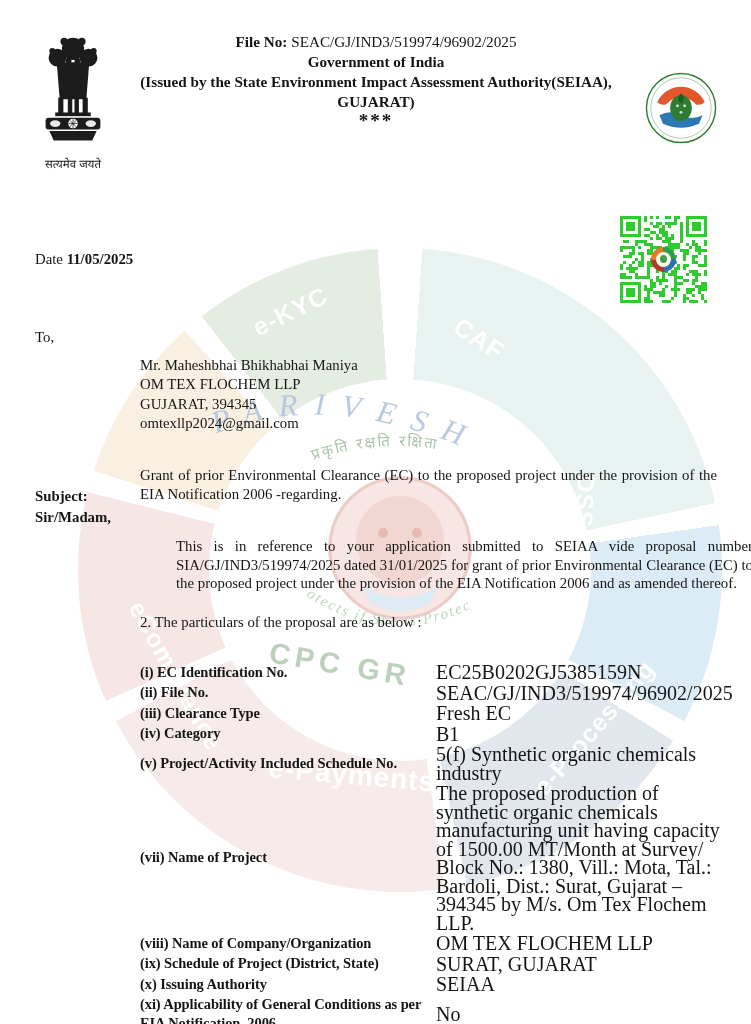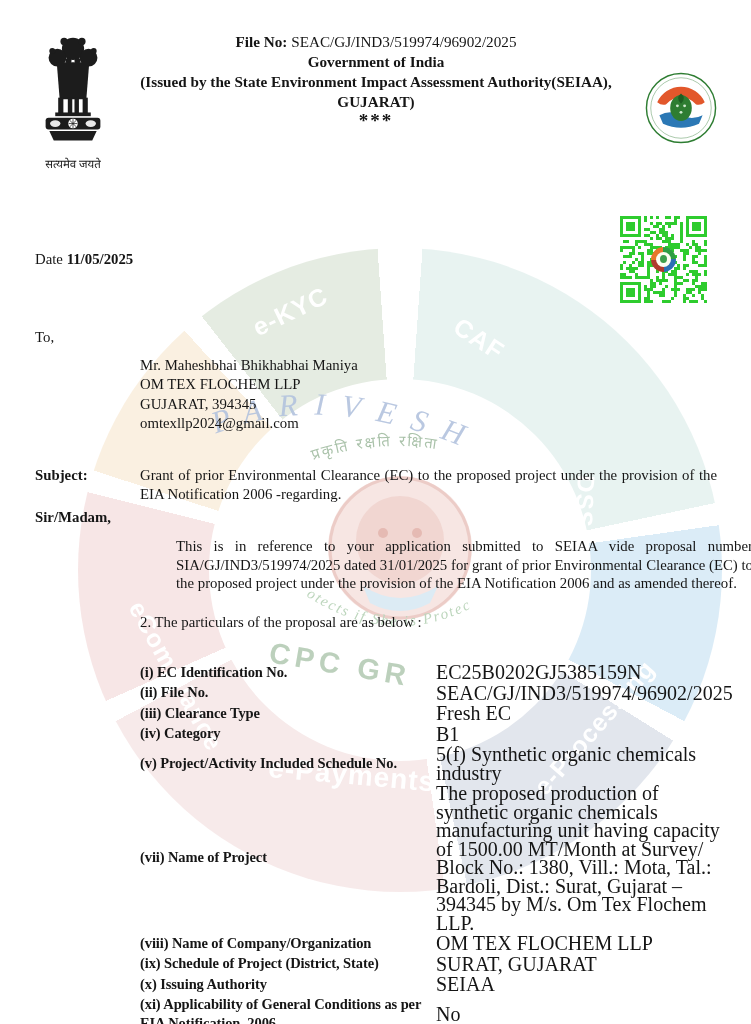--- a/index.html
+++ b/index.html
@@ -31,21 +31,21 @@
   .wm-svg{position:absolute;left:78px;top:248px;}
   
   .content{position:absolute;inset:0;z-index:2;}
   .abs{position:absolute;}
   .hdr{left:115px;top:32px;width:522px;text-align:center;font-weight:bold;font-size:15.2px;line-height:20px;}
   .hdr .plain{font-weight:normal;}
   .stars{font-size:19px;letter-spacing:2px;line-height:18px;}
   .bodytxt{font-size:14.8px;line-height:18.6px;}
   .just{text-align:justify;}
   .bold{font-weight:bold;}
-  .caption{font-family:Liberation Serif, serif;font-size:11.5px;color:#1a1a1a;text-align:center;}
+  .caption{font-family:Liberation Sans, sans-serif;font-size:11.5px;color:#1a1a1a;text-align:center;}
   
   .prow{display:flex;align-items:center;min-height:20px;}
   .plabel{width:296px;padding-right:6px;box-sizing:border-box;font-weight:bold;
           font-size:14.5px;line-height:19.5px;letter-spacing:-0.1px;}
   .pvalue{width:288px;font-size:20px;line-height:18.5px;padding:1px 0;}
   
   .qr{position:absolute;left:620px;top:216px;width:87px;height:87px;background:#fff;}
   .qr-cells{position:absolute;inset:0;}
   .qr-cells i{position:absolute;width:3px;height:3px;background:var(--qr,#2ecc2e);}
   .finder{position:absolute;width:15px;height:15px;border:3px solid var(--qr,#2ecc2e);box-sizing:content-box;}
@@ -465,21 +465,21 @@
 
     <div class="abs bodytxt" style="left:35px;top:328px;">To,</div>
 
     <div class="abs bodytxt" style="left:140px;top:356px;width:580px;line-height:19.3px;">
       <div>Mr. Maheshbhai Bhikhabhai Maniya</div>
       <div>OM TEX FLOCHEM LLP</div>
       <div>GUJARAT, 394345</div>
       <div>omtexllp2024@gmail.com</div>
     </div>
 
-    <div class="abs bodytxt bold" style="left:35px;top:466px;">Subject:</div>
+    <div class="abs bodytxt bold" style="left:35px;top:487px;">Subject:</div>
     <div class="abs bodytxt just" style="left:140px;top:466px;width:577px;">Grant of prior Environmental Clearance (EC) to the proposed project under the provision of the EIA Notification 2006 -regarding.</div>
 
     <div class="abs bodytxt bold" style="left:35px;top:508px;">Sir/Madam,</div>
 
     <div class="abs bodytxt just" style="left:140px;top:537px;width:577px;margin-left:36px;">This is in reference to your application submitted to SEIAA vide proposal number SIA/GJ/IND3/519974/2025 dated 31/01/2025 for grant of prior Environmental Clearance (EC) to the proposed project under the provision of the EIA Notification 2006 and as amended thereof.</div>
 
     <div class="abs bodytxt" style="left:140px;top:613px;">2. The particulars of the proposal are as below :</div>
 
     <div class="abs" style="left:140px;top:662px;width:584px;">
         <div class="prow">

